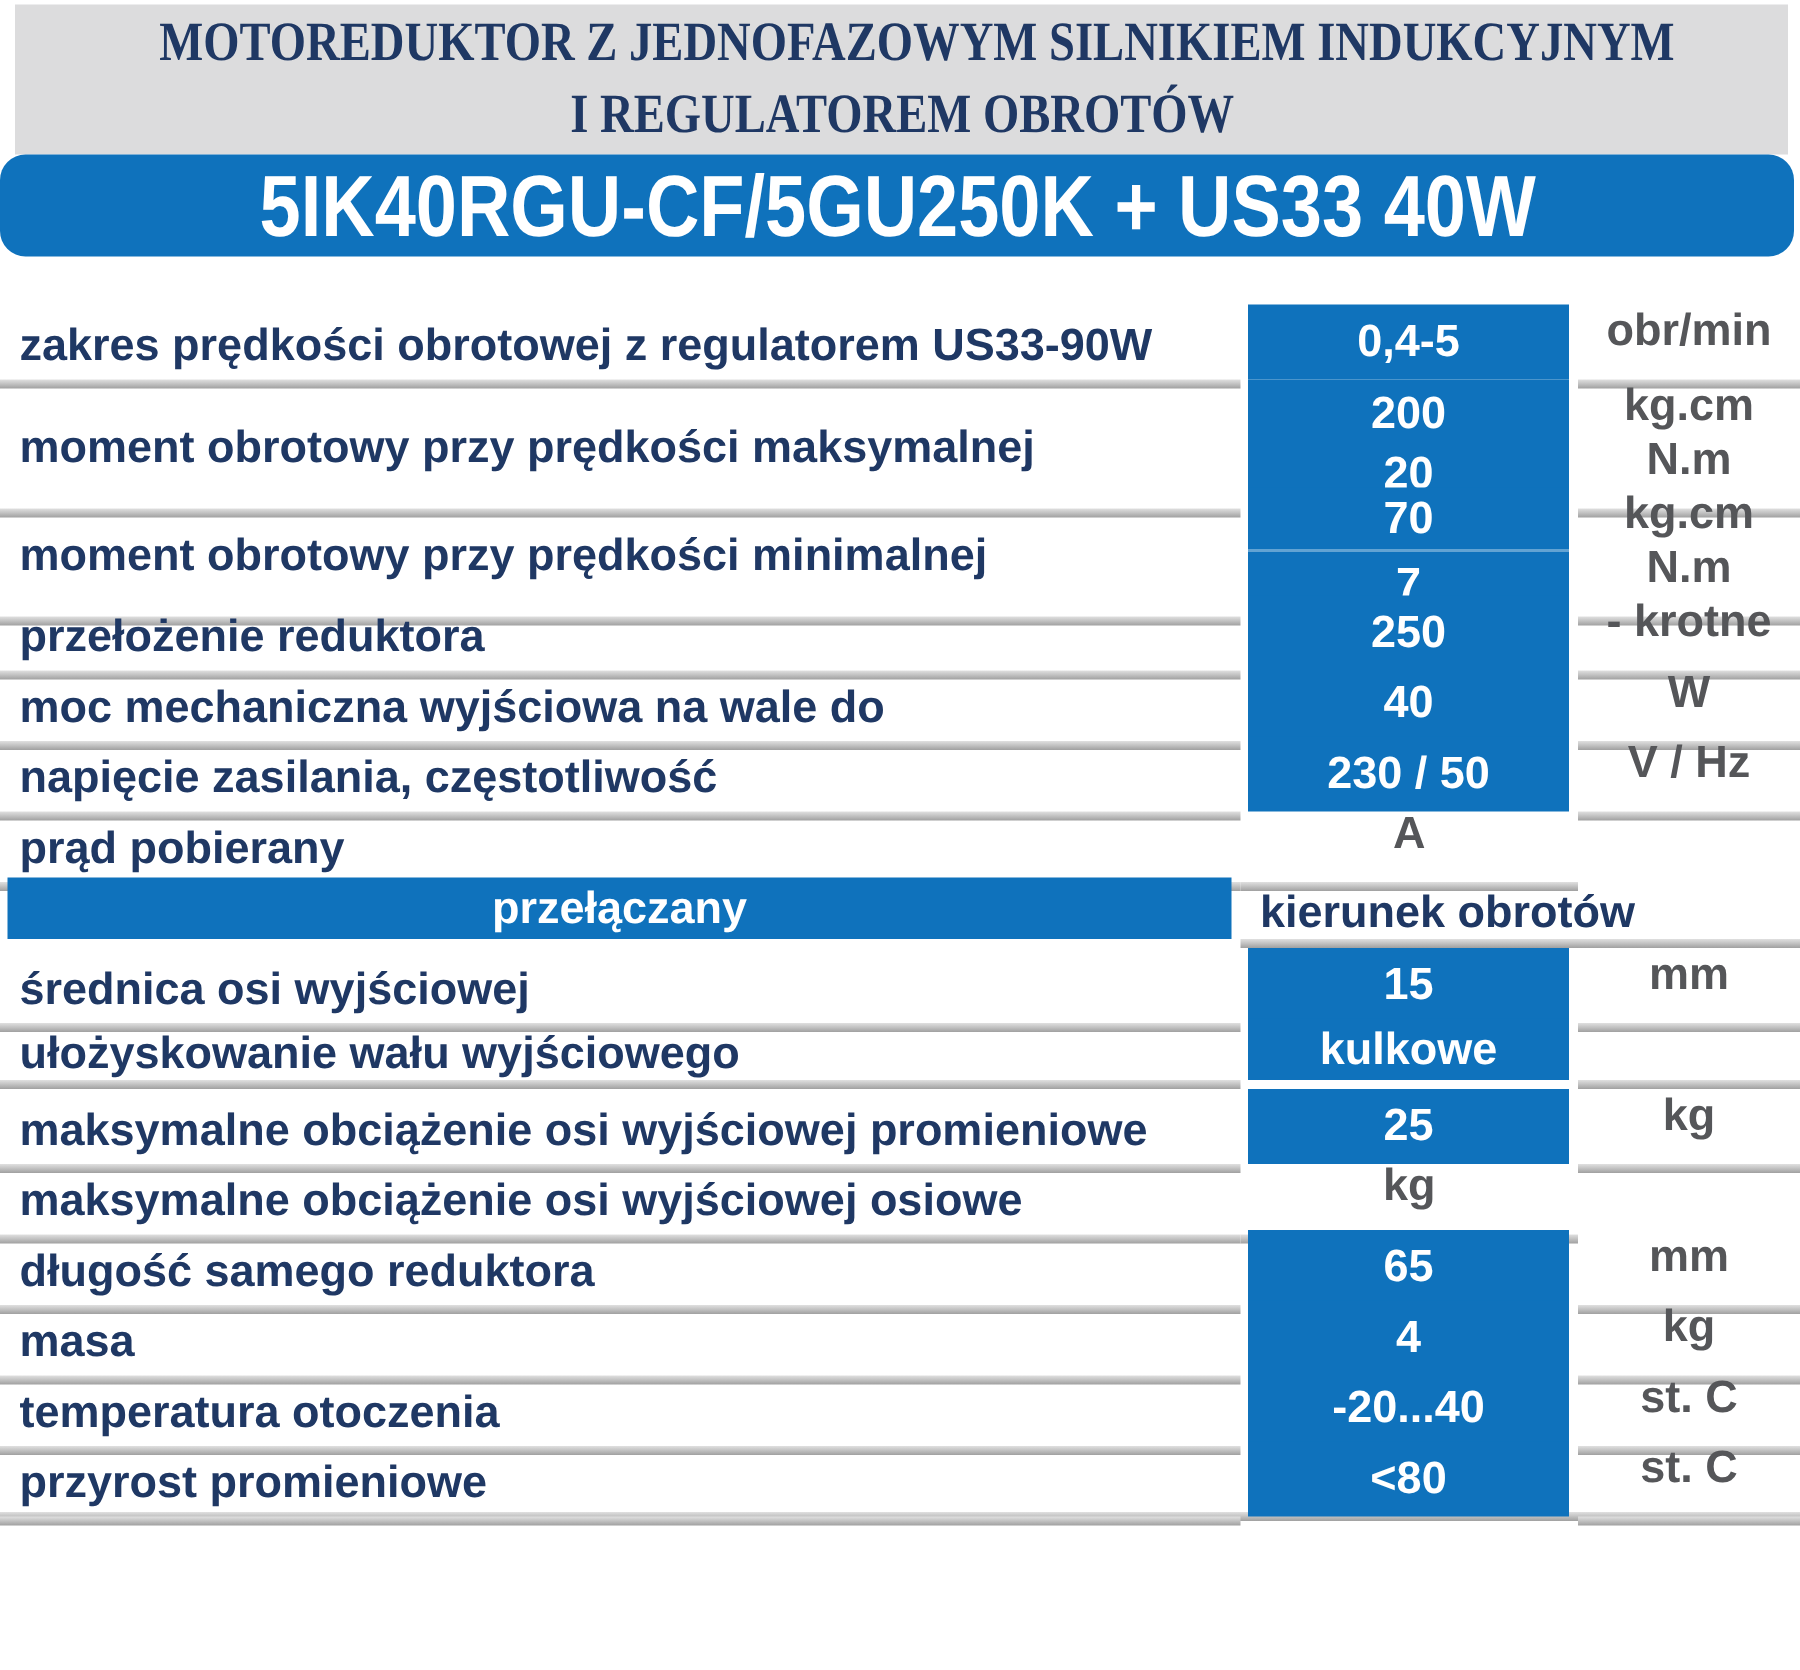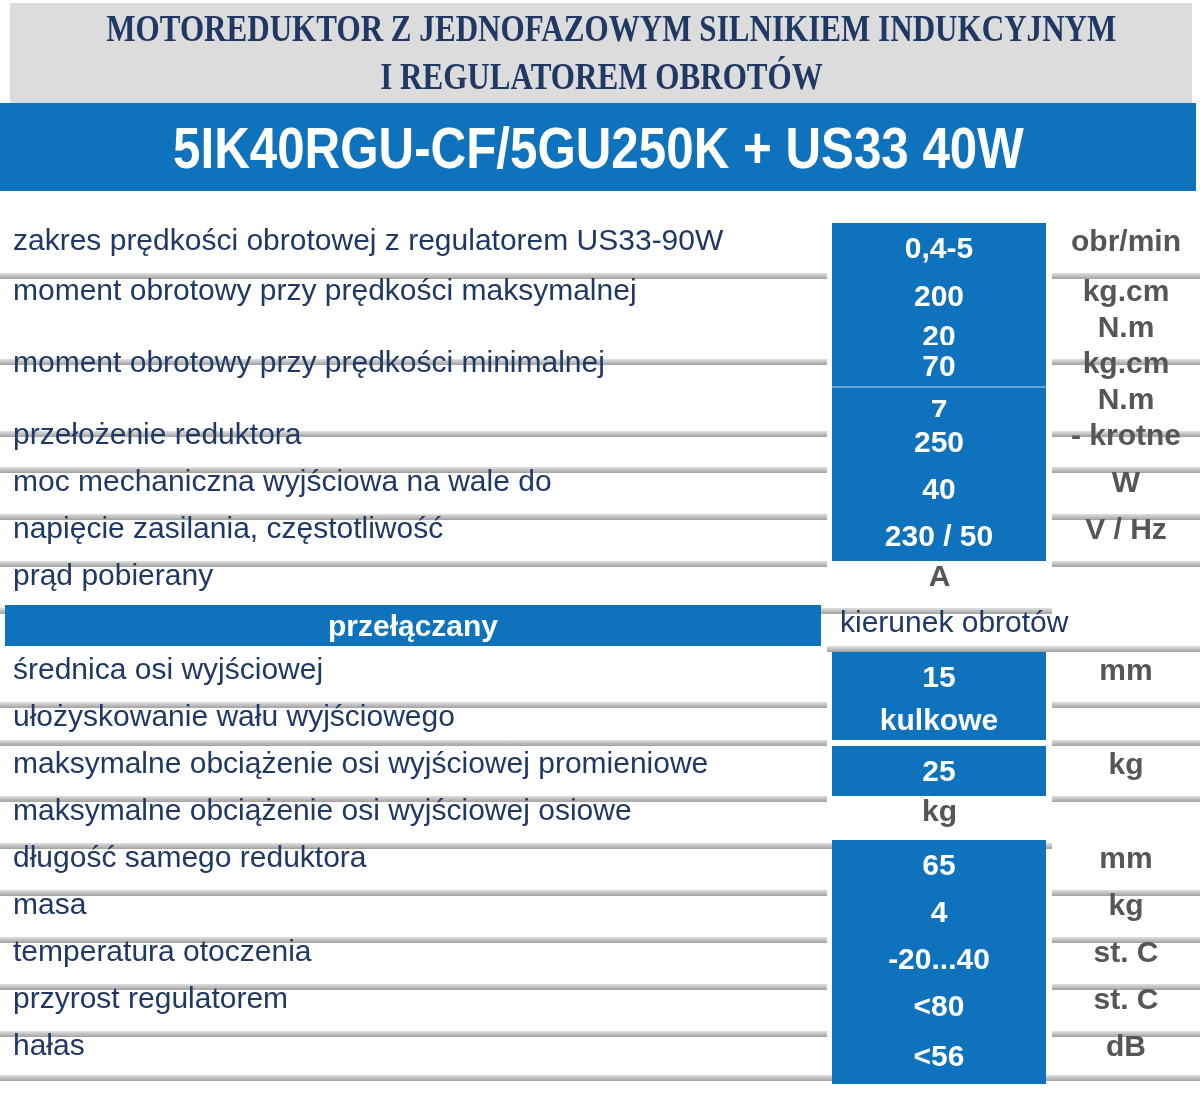--- a/index.html
+++ b/index.html
@@ -33,25 +33,26 @@
   .title-line{
     color:var(--navy);
     font-weight:bold;
     font-size:37px;
     line-height:48px;
     white-space:nowrap;
   }
   .title-line > span{display:inline-block;transform:scaleX(0.84);transform-origin:50% 50%;}
 
   .banner{
-    height:88px;
+    height:68px;
     margin-right:4px;
     background:var(--blue);
     display:flex;align-items:center;justify-content:center;
     overflow:hidden;
+    border-radius:17px;
   }
   .banner span{
     color:var(--value-text);
     font-weight:bold;
     font-size:58px;
     white-space:nowrap;
     display:inline-block;transform:scaleX(0.85);transform-origin:50% 50%;
   }
 
   
@@ -59,22 +60,23 @@
   .row{
     display:grid;
     grid-template-columns:827px 225px 1fr;
     height:47px;
   }
   .row.first{height:50px;}
   .row.tall{height:72px;}
 
   .cell{position:relative;}
   .label-cell{
-    display:flex;align-items:flex-start;
+    display:flex;align-items:center;
     padding-left:13px;
+    font-weight:bold;
   }
   .label-cell::after,.unit-cell::after{
     content:"";position:absolute;left:0;right:0;bottom:0;height:6px;
     background:linear-gradient(180deg,var(--sep-top) 0%,#c4c4c4 45%,var(--sep-bot) 100%);
   }
   .row.last .label-cell::after,.row.last .unit-cell::after{display:none;}
 
   .label{
     color:var(--navy);
     font-size:30px;
@@ -329,42 +331,29 @@
             <div class="vline">-20...40</div>
           </div>
     </div>
     <div class="cell unit-cell">
           <div class="uline">st. C</div>
         </div>
   </div>
 
   <div class="row">
     <div class="cell label-cell">
-      <span class="label">przyrost regulatorem</span>
+      <span class="label">przyrost promieniowe</span>
     </div>
     <div class="cell value-cell">
       <div class="pill">
             <div class="vline">&lt;80</div>
           </div>
     </div>
     <div class="cell unit-cell">
           <div class="uline">st. C</div>
         </div>
   </div>
 
-  <div class="row last">
-    <div class="cell label-cell">
-      <span class="label">hałas</span>
-    </div>
-    <div class="cell value-cell">
-      <div class="pill">
-            <div class="vline">&lt;56</div>
-          </div>
-    </div>
-    <div class="cell unit-cell">
-          <div class="uline">dB</div>
-        </div>
-  </div>
 </main>
 
   <div class="bottom-bar"></div>
 
 </div>
 
 </body></html>

